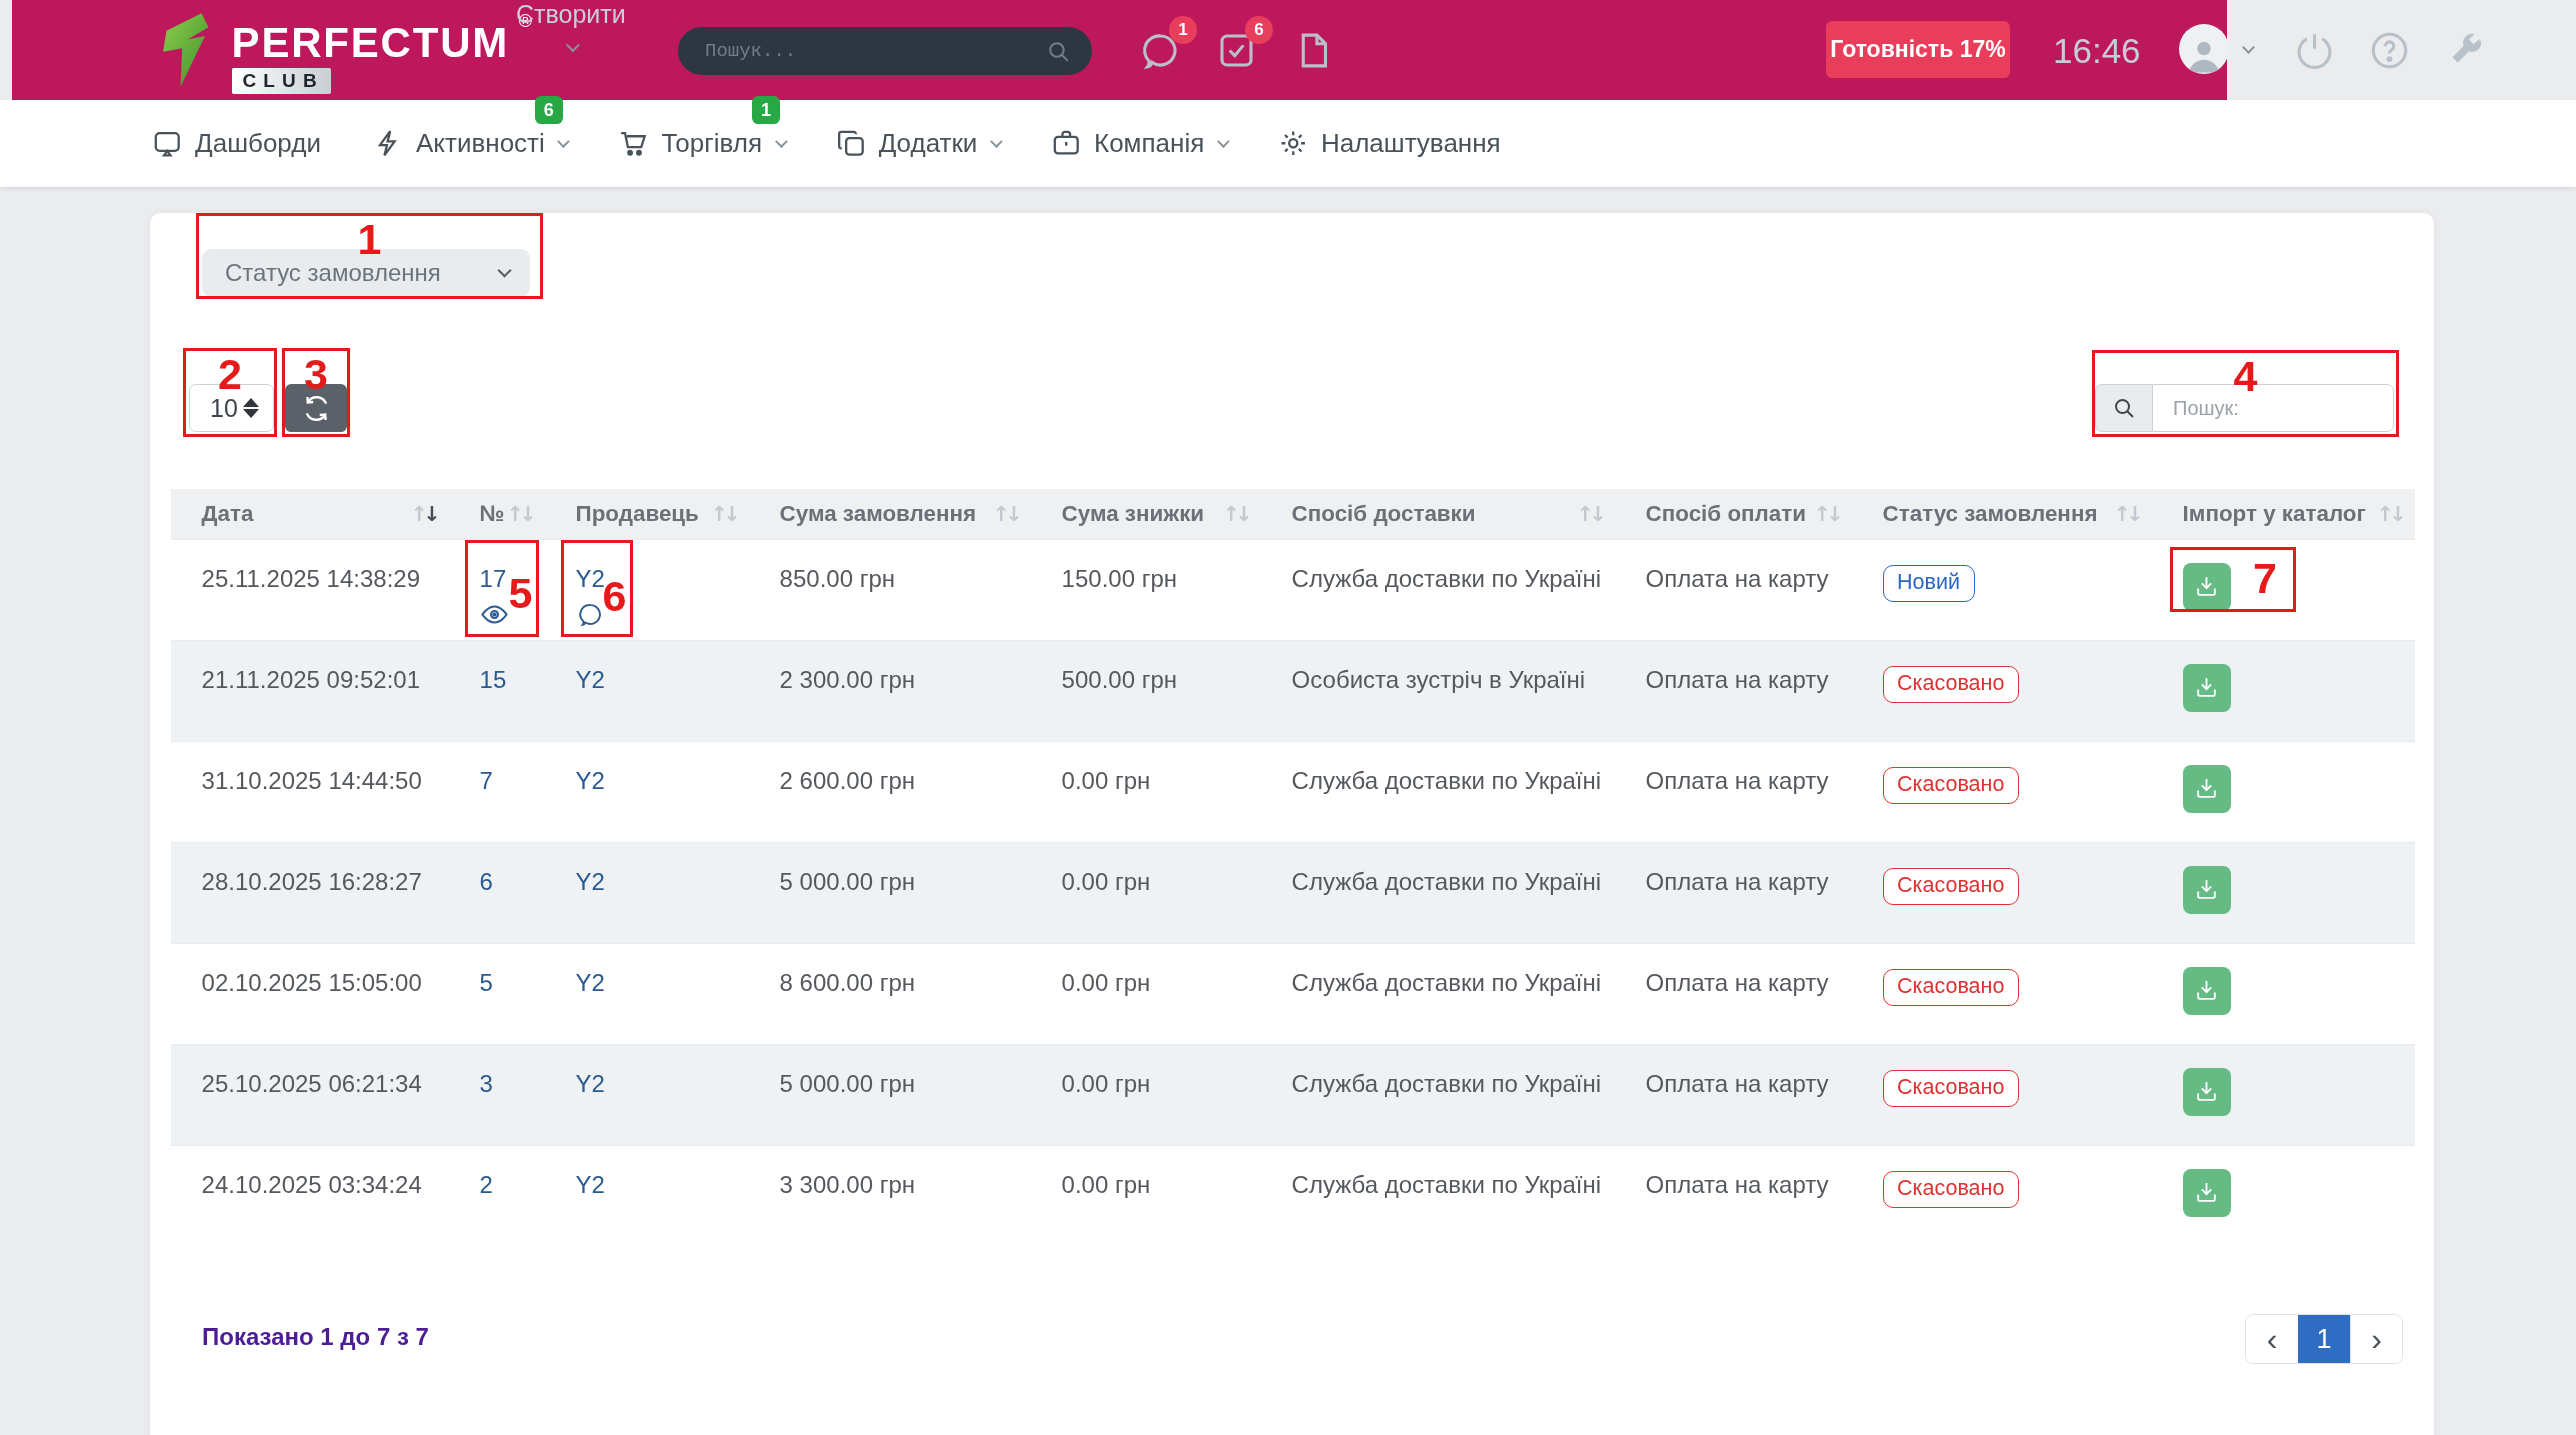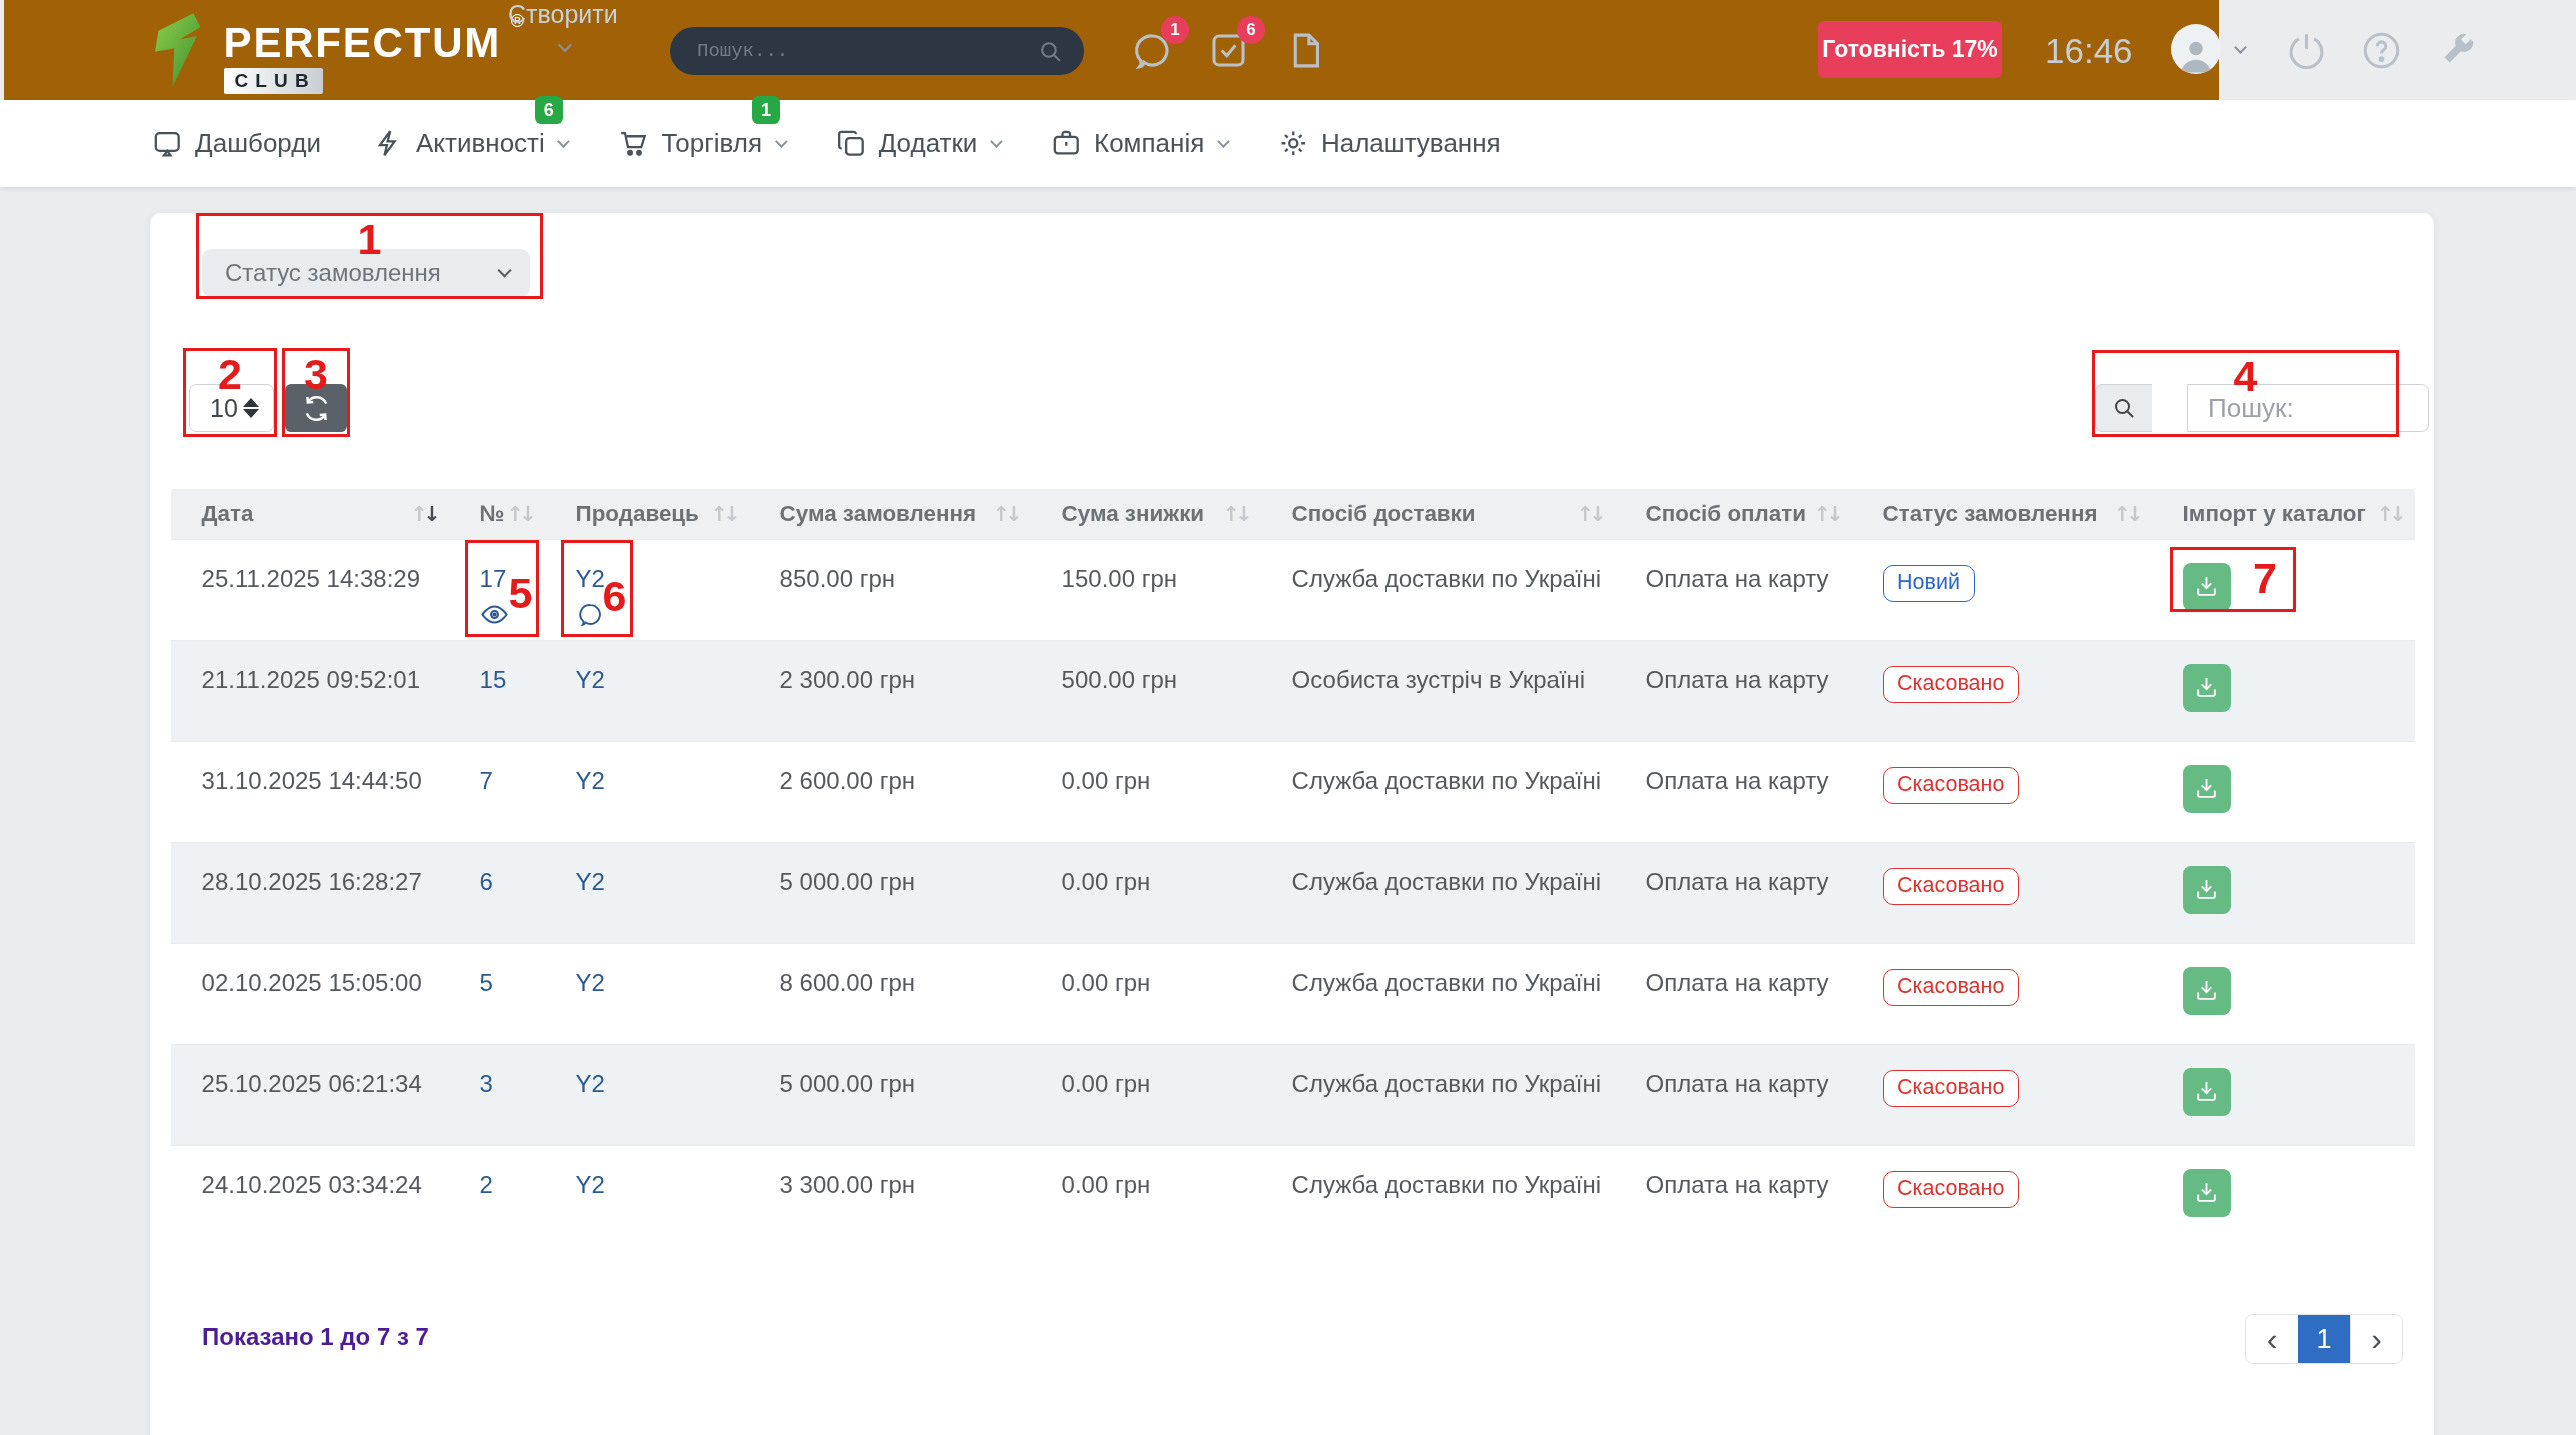--- a/index.html
+++ b/index.html
@@ -7,21 +7,21 @@
   body {
     font-family:"Liberation Sans", sans-serif;
     background:#eaecee;
     position:relative;
     overflow:hidden;
     color:#55595e;
   }
   svg { display:block; }
 
   
-  .topbar { position:absolute; left:4px; top:0; width:2215px; height:100px; background:#a16207; }
+  .topbar { position:absolute; left:12px; top:0; width:2215px; height:100px; background:#be185d; }
   .logo { position:absolute; left:151px; top:12.6px; display:flex; }
   .logo-mark { width:56px; height:74px; }
   .logo-text { margin-left:12.6px; position:relative; }
   .brand { color:#fff; font-weight:bold; font-size:42px; letter-spacing:1.8px; line-height:45px; margin-top:7.2px; }
   .brand-reg { color:#fff; font-size:18px; position:absolute; top:-1.8px; right:-23px; }
   .club-box { display:inline-block; margin-top:3.6px; background:linear-gradient(90deg,#ffffff,#c9ced3); color:#1d262f; font-weight:bold; font-size:19px; letter-spacing:7.2px; padding:1.8px 7.2px 1.8px 10.8px; border-radius:1.8px; }
   .create { position:absolute; left:504px; top:0; height:100px; display:flex; align-items:center; gap:12.6px; color:#c9d1d8; font-size:25px; cursor:pointer;flex-direction:column; }
   .caret { width:10px; height:10px; border-right:2.7px solid #8a939c; border-bottom:2.7px solid #8a939c; transform:rotate(45deg) translateY(-2.7px); }
   .search-pill { position:absolute; left:666px; top:27px; width:414px; height:48px; background:#2c3743; border-radius:24px; display:flex; align-items:center; padding:0 21.5px 0 27px; }
   .search-pill input { flex:1; background:transparent; border:none; outline:none; color:#aab3bc; font-size:19px; font-family:Liberation Mono, monospace; }
@@ -51,21 +51,21 @@
   .spinners { display:flex; flex-direction:column; gap:2.7px; }
   .tri-up { width:0; height:0; border-left:8px solid transparent; border-right:8px solid transparent; border-bottom:9px solid #2f353b; }
   .tri-dn { width:0; height:0; border-left:8px solid transparent; border-right:8px solid transparent; border-top:9px solid #2f353b; }
 
   .refresh-btn { position:absolute; left:135px; top:171px; width:62px; height:48px; background:#5a6169; border:none; border-radius:6.3px; display:flex; align-items:center; justify-content:center; cursor:pointer; }
   .refresh-btn svg { width:29px; height:29px; color:#fff; }
 
   .search-group { position:absolute; left:1945px; top:171px; height:48px; display:flex; }
   .search-addon { width:57px; background:#e9ecef; border:1.8px solid #ccd2d7; border-right:none; border-radius:7.2px 0 0 7.2px; display:flex; align-items:center; justify-content:center; color:#3f454b; }
   .search-addon svg { width:24px; height:24px; }
-  .search-group input { width:242px; border:1.8px solid #ccd2d7; border-radius:0 7.2px 7.2px 0; font-size:26px; font-family:inherit; color:#6d28d9; padding:0 20px; outline:none;margin-left:35px; }
+  .search-group input { width:242px; border:1.8px solid #ccd2d7; border-radius:0 7.2px 7.2px 0; font-size:20px; font-family:inherit; color:#6d28d9; padding:0 20px; outline:none; }
   .search-group input::placeholder { color:#9aa1a8; }
 
   
   .table-wrap { position:absolute; left:20.6px; top:276px; width:2242px; }
   table { width:100%; border-collapse:collapse; table-layout:fixed; }
   col.c1{width:278px} col.c2{width:96px} col.c3{width:204px} col.c4{width:282px} col.c5{width:230px}
   col.c6{width:354px} col.c7{width:237px} col.c8{width:300px} col.c9{width:263px}
   thead th { background:#eef0f2; height:50px; text-align:left; font-size:22.4px; font-weight:bold; color:#6b7177; padding:0 12.6px 0 31px; position:relative; cursor:pointer; }
   .arrows { position:absolute; right:12.6px; top:50%; transform:translateY(-52%); font-size:20.6px; letter-spacing:-4.5px; font-family:"DejaVu Sans", sans-serif; }
   .ar { color:#c3c9ce; } .ar.active { color:#454c53; }

